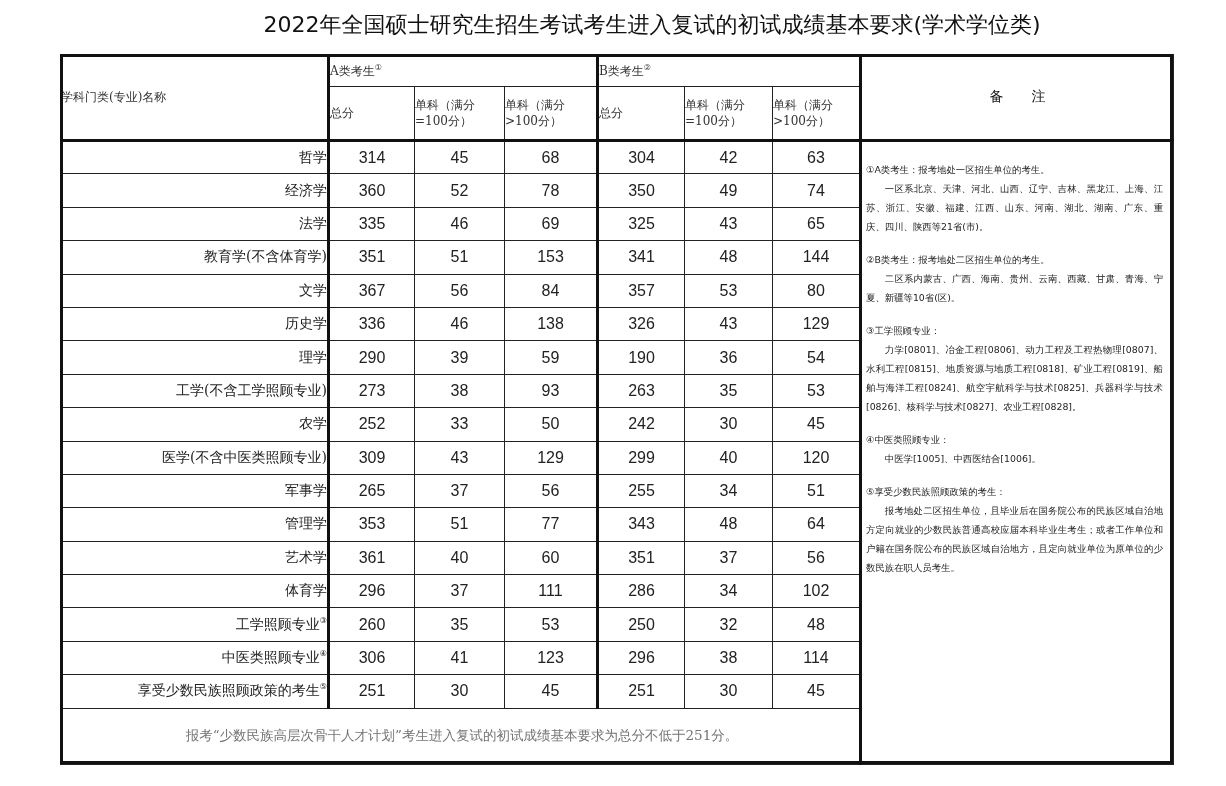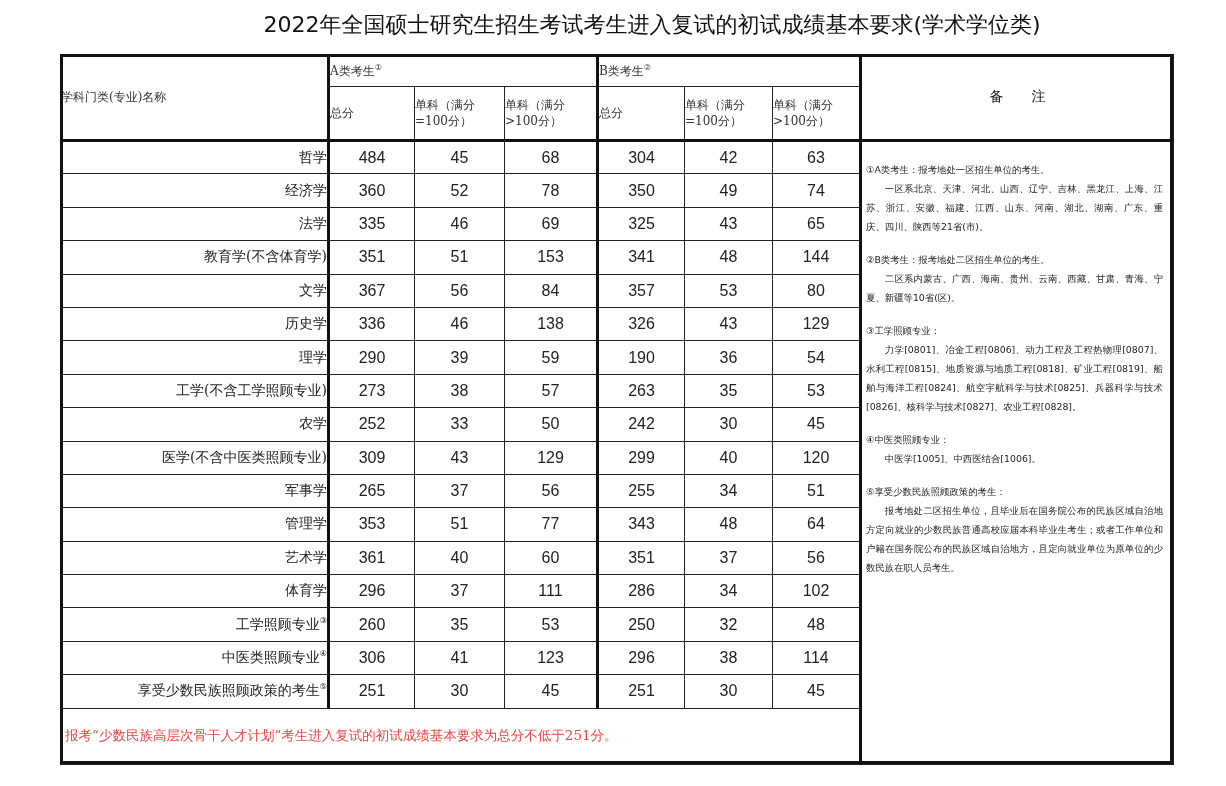--- a/index.html
+++ b/index.html
@@ -10,21 +10,21 @@
     table.grid td, table.grid th { border: 1.5px solid #222; padding: 0; font-weight: normal; box-sizing: border-box; }
     .hdr { font-family: "DejaVu Serif", serif; font-size: 12px; color: #333; line-height: 16px; }
     .hdr-group { height: 32px; }
     .hdr-sub { height: 54px; }
     .sup { font-size: 8px; vertical-align: super; line-height: 0; }
     .name { font-family: "DejaVu Serif", serif; font-size: 14px; color: #222; text-align: right; padding-left: 4px !important; white-space: nowrap; }
     .num { font-family: "Liberation Sans", sans-serif; font-size: 16px; color: #222; text-align: center; }
     tr.row td { height: 33.4px; }
     .thick-r { border-right: 3px solid #111 !important; }
     .thick-b { border-bottom: 3px solid #111 !important; }
-    .footer-cell { font-family: "DejaVu Serif", serif; font-size: 13.5px; color: #ef4444; text-align: left; padding-left: 4px !important; height: 56px; }
+    .footer-cell { font-family: "DejaVu Serif", serif; font-size: 13.5px; color: #737373; text-align: center; padding-left: 4px !important; height: 56px; }
     .remarks-head { font-family: "DejaVu Serif", serif; font-size: 14px; font-weight: bold; text-align: center; letter-spacing: 28px; padding-left: 28px !important; }
     .remarks { vertical-align: top; padding: 18px 6px 0 4px !important; font-family: "DejaVu Sans", sans-serif; font-size: 9.4px; line-height: 19px; color: #222; text-align: justify; }
     .remarks p { margin: 0 4px 14px 0; }
     .remarks .indent { text-indent: 2em; display: block; }
   </style>
 </head>
 <body>
 
 <div class="title">2022年全国硕士研究生招生考试考生进入复试的初试成绩基本要求(学术学位类)</div>
 
@@ -50,21 +50,21 @@
     <td class="hdr thick-b">总分</td>
     <td class="hdr thick-b"><span>单科（满分</span><br><span>=100分）</span></td>
     <td class="hdr thick-b thick-r"><span>单科（满分</span><br><span>&gt;100分）</span></td>
     <td class="hdr thick-b">总分</td>
     <td class="hdr thick-b"><span>单科（满分</span><br><span>=100分）</span></td>
     <td class="hdr thick-b thick-r"><span>单科（满分</span><br><span>&gt;100分）</span></td>
   </tr>
 
   <tr class="row">
     <td class="name thick-r"><span>哲学</span><span class="sup"></span></td>
-    <td class="num">484</td>
+    <td class="num">314</td>
     <td class="num">45</td>
     <td class="num thick-r">68</td>
     <td class="num">304</td>
     <td class="num">42</td>
     <td class="num thick-r">63</td>
     <td rowspan="18" class="remarks">
       <p><span>①A类考生：报考地处一区招生单位的考生。</span><span class="indent">一区系北京、天津、河北、山西、辽宁、吉林、黑龙江、上海、江苏、浙江、安徽、福建、江西、山东、河南、湖北、湖南、广东、重庆、四川、陕西等21省(市)。</span></p>
       <p><span>②B类考生：报考地处二区招生单位的考生。</span><span class="indent">二区系内蒙古、广西、海南、贵州、云南、西藏、甘肃、青海、宁夏、新疆等10省(区)。</span></p>
       <p><span>③工学照顾专业：</span><span class="indent">力学[0801]、冶金工程[0806]、动力工程及工程热物理[0807]、水利工程[0815]、地质资源与地质工程[0818]、矿业工程[0819]、船舶与海洋工程[0824]、航空宇航科学与技术[0825]、兵器科学与技术[0826]、核科学与技术[0827]、农业工程[0828]。</span></p>
       <p><span>④中医类照顾专业：</span><span class="indent">中医学[1005]、中西医结合[1006]。</span></p>
@@ -122,21 +122,21 @@
     <td class="num">39</td>
     <td class="num thick-r">59</td>
     <td class="num">190</td>
     <td class="num">36</td>
     <td class="num thick-r">54</td>
   </tr>
   <tr class="row">
     <td class="name thick-r"><span>工学(不含工学照顾专业)</span><span class="sup"></span></td>
     <td class="num">273</td>
     <td class="num">38</td>
-    <td class="num thick-r">57</td>
+    <td class="num thick-r">93</td>
     <td class="num">263</td>
     <td class="num">35</td>
     <td class="num thick-r">53</td>
   </tr>
   <tr class="row">
     <td class="name thick-r"><span>农学</span><span class="sup"></span></td>
     <td class="num">252</td>
     <td class="num">33</td>
     <td class="num thick-r">50</td>
     <td class="num">242</td>

